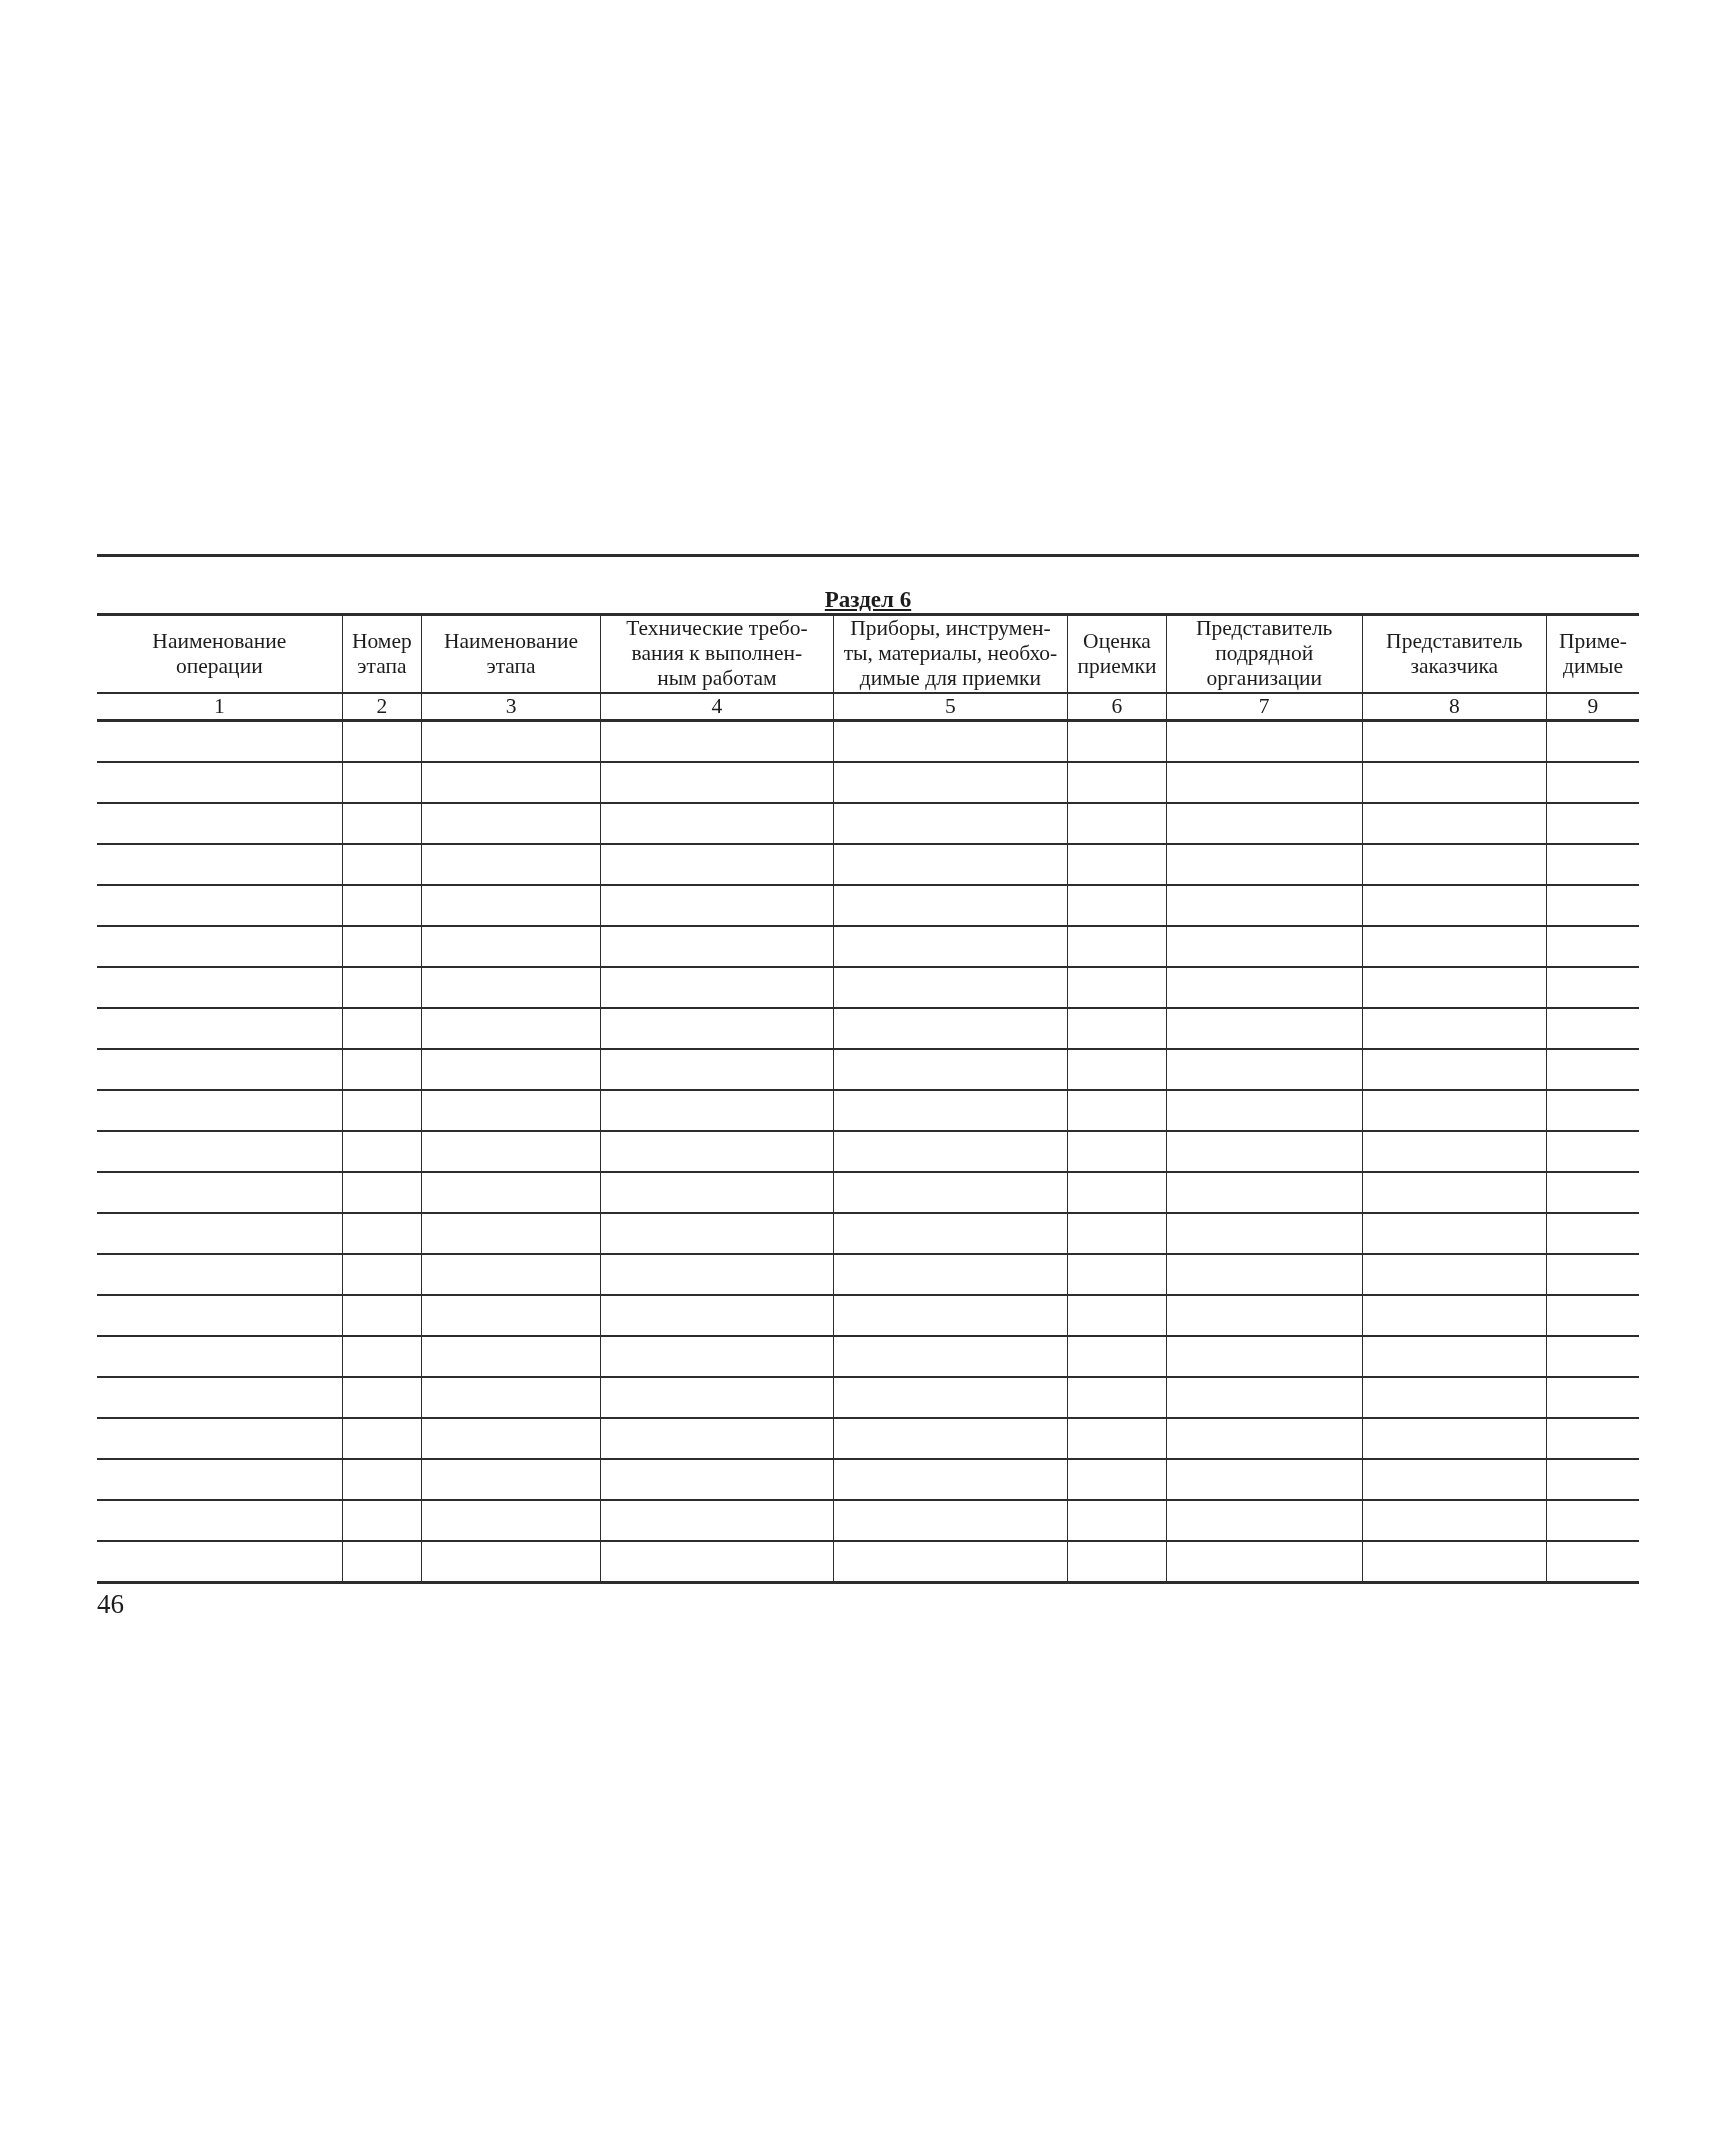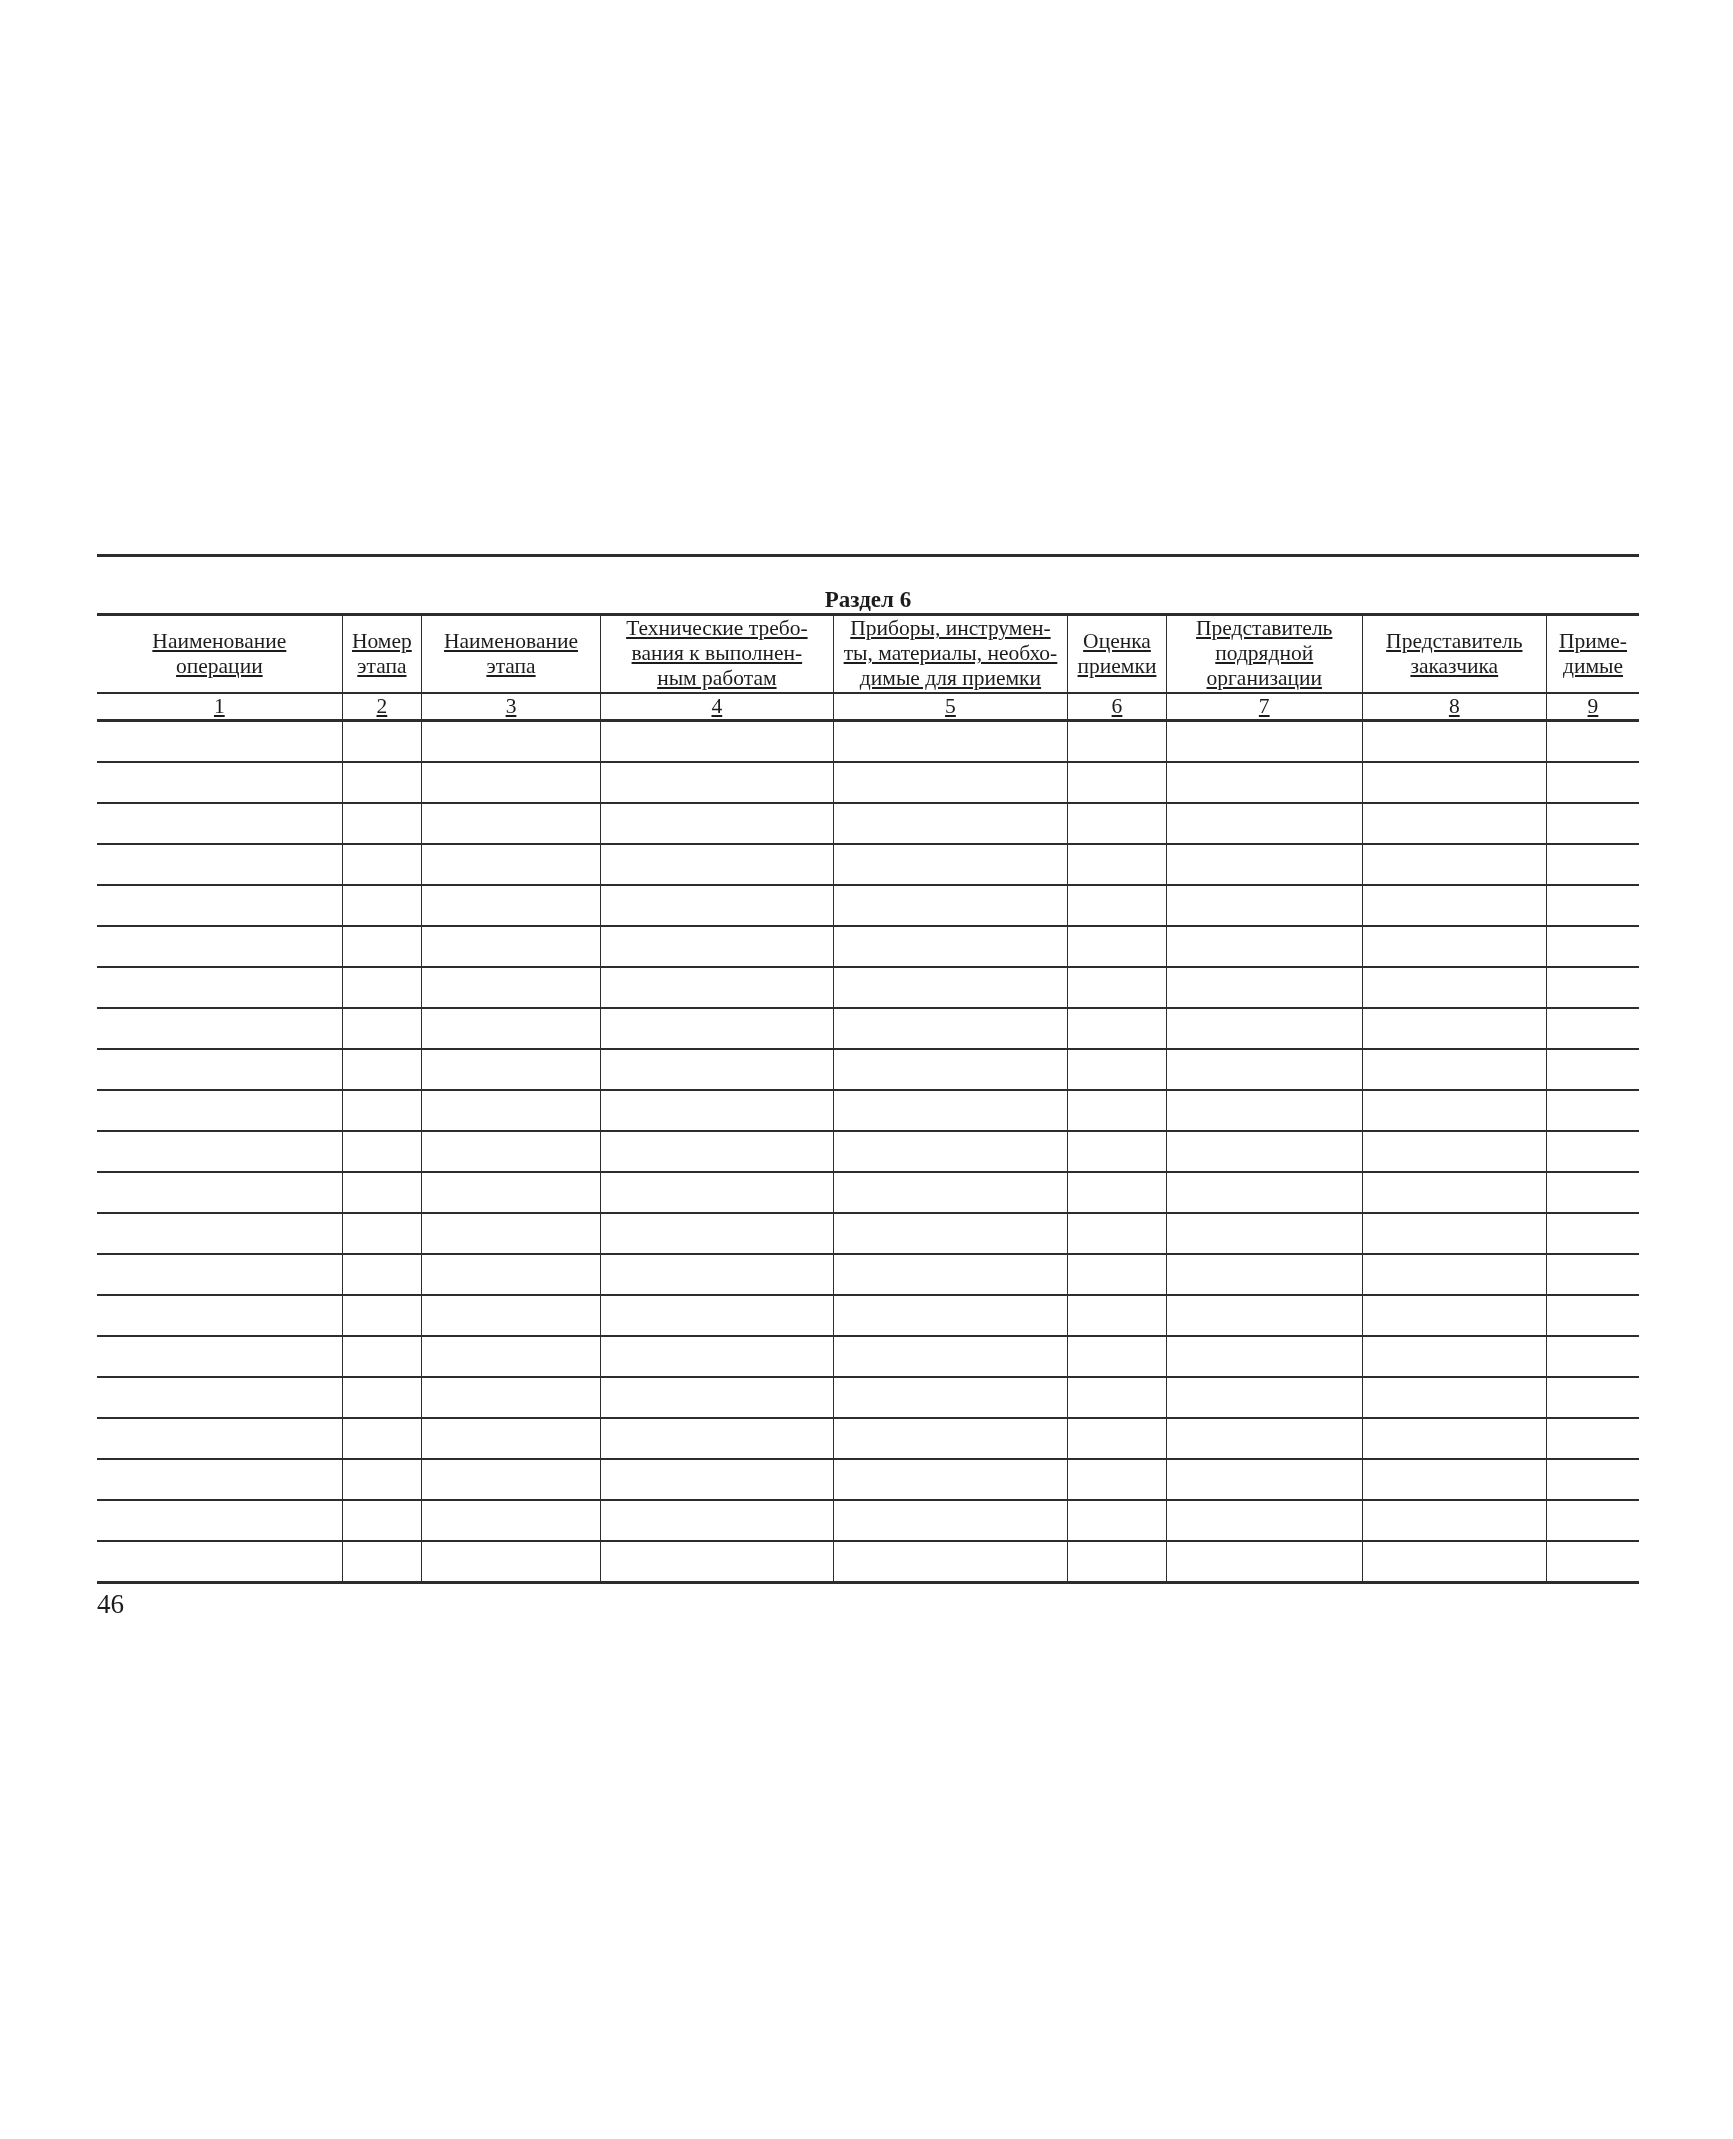--- a/index.html
+++ b/index.html
@@ -28,29 +28,29 @@
     border-top: 3.7px solid #2d2d2d;
   }
   .title-block {
     height: 54px;
     padding-top: 1.5px;
     text-align: center;
     font-weight: bold;
     font-size: 23px;
     line-height: 27px;
     white-space: pre-line;
+    text-decoration: underline;
   }
   .title-block .line { display: block; }
   table.form {
     width: 100%;
     border-collapse: collapse;
     table-layout: fixed;
     border-top: 3.7px solid #2d2d2d;
     border-bottom: 3.7px solid #2d2d2d;
-    text-decoration: underline;
   }
   table.form th, table.form td {
     border-left: 1.5px solid #2d2d2d;
     border-right: 1.5px solid #2d2d2d;
     padding: 0;
     overflow: hidden;
   }
   table.form th:first-child, table.form td:first-child { border-left: 0; }
   table.form th:last-child,  table.form td:last-child  { border-right: 0; }
   tr.header-row th {

